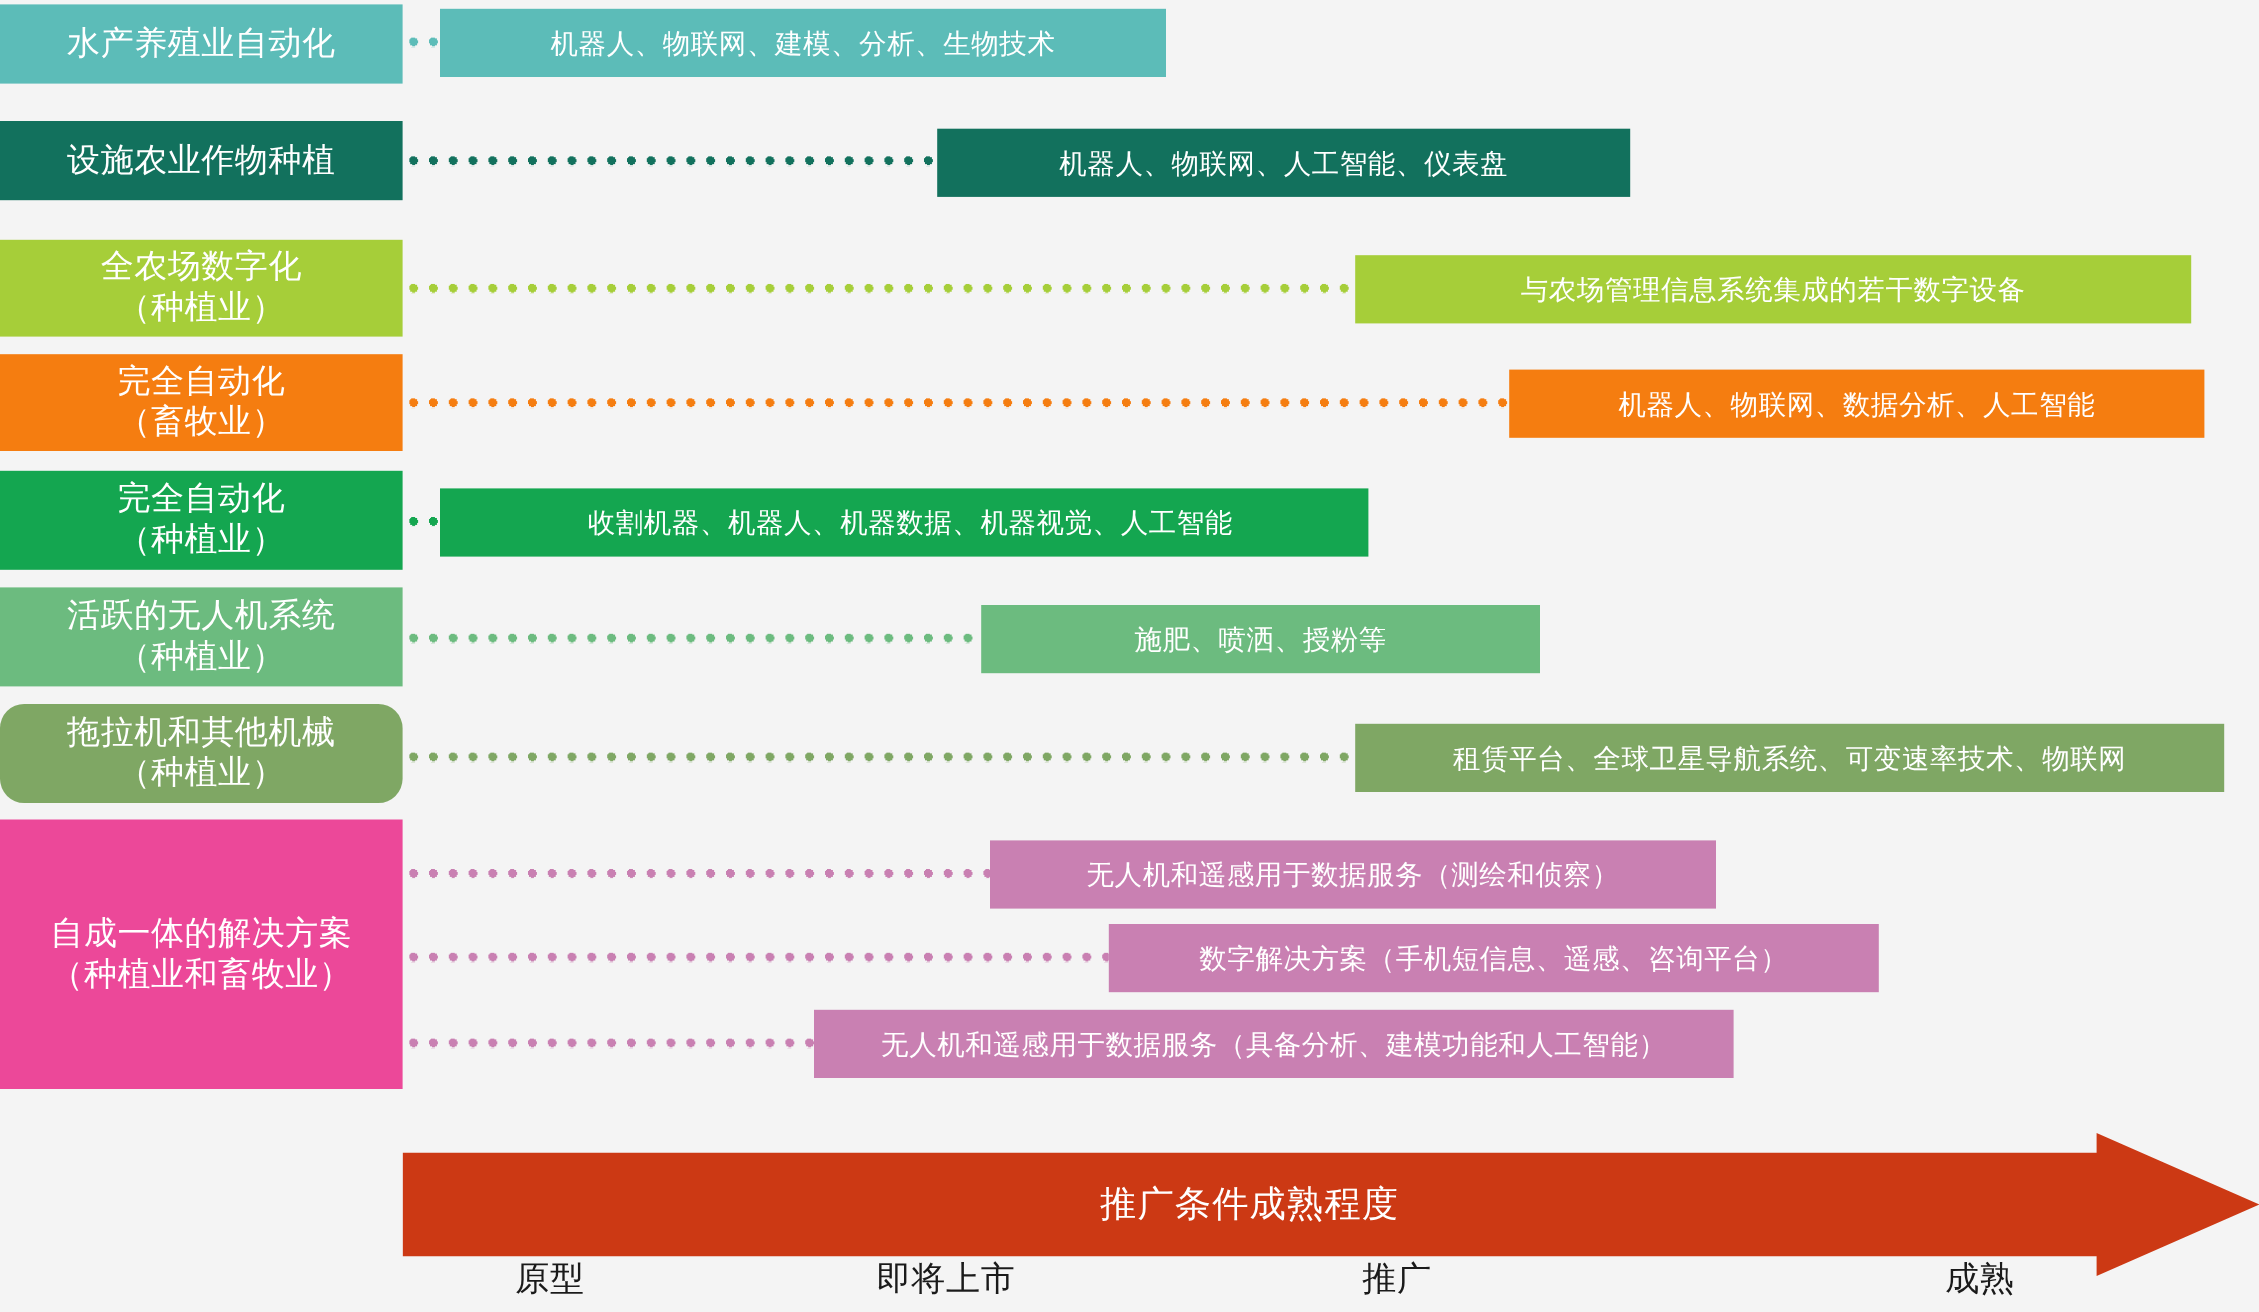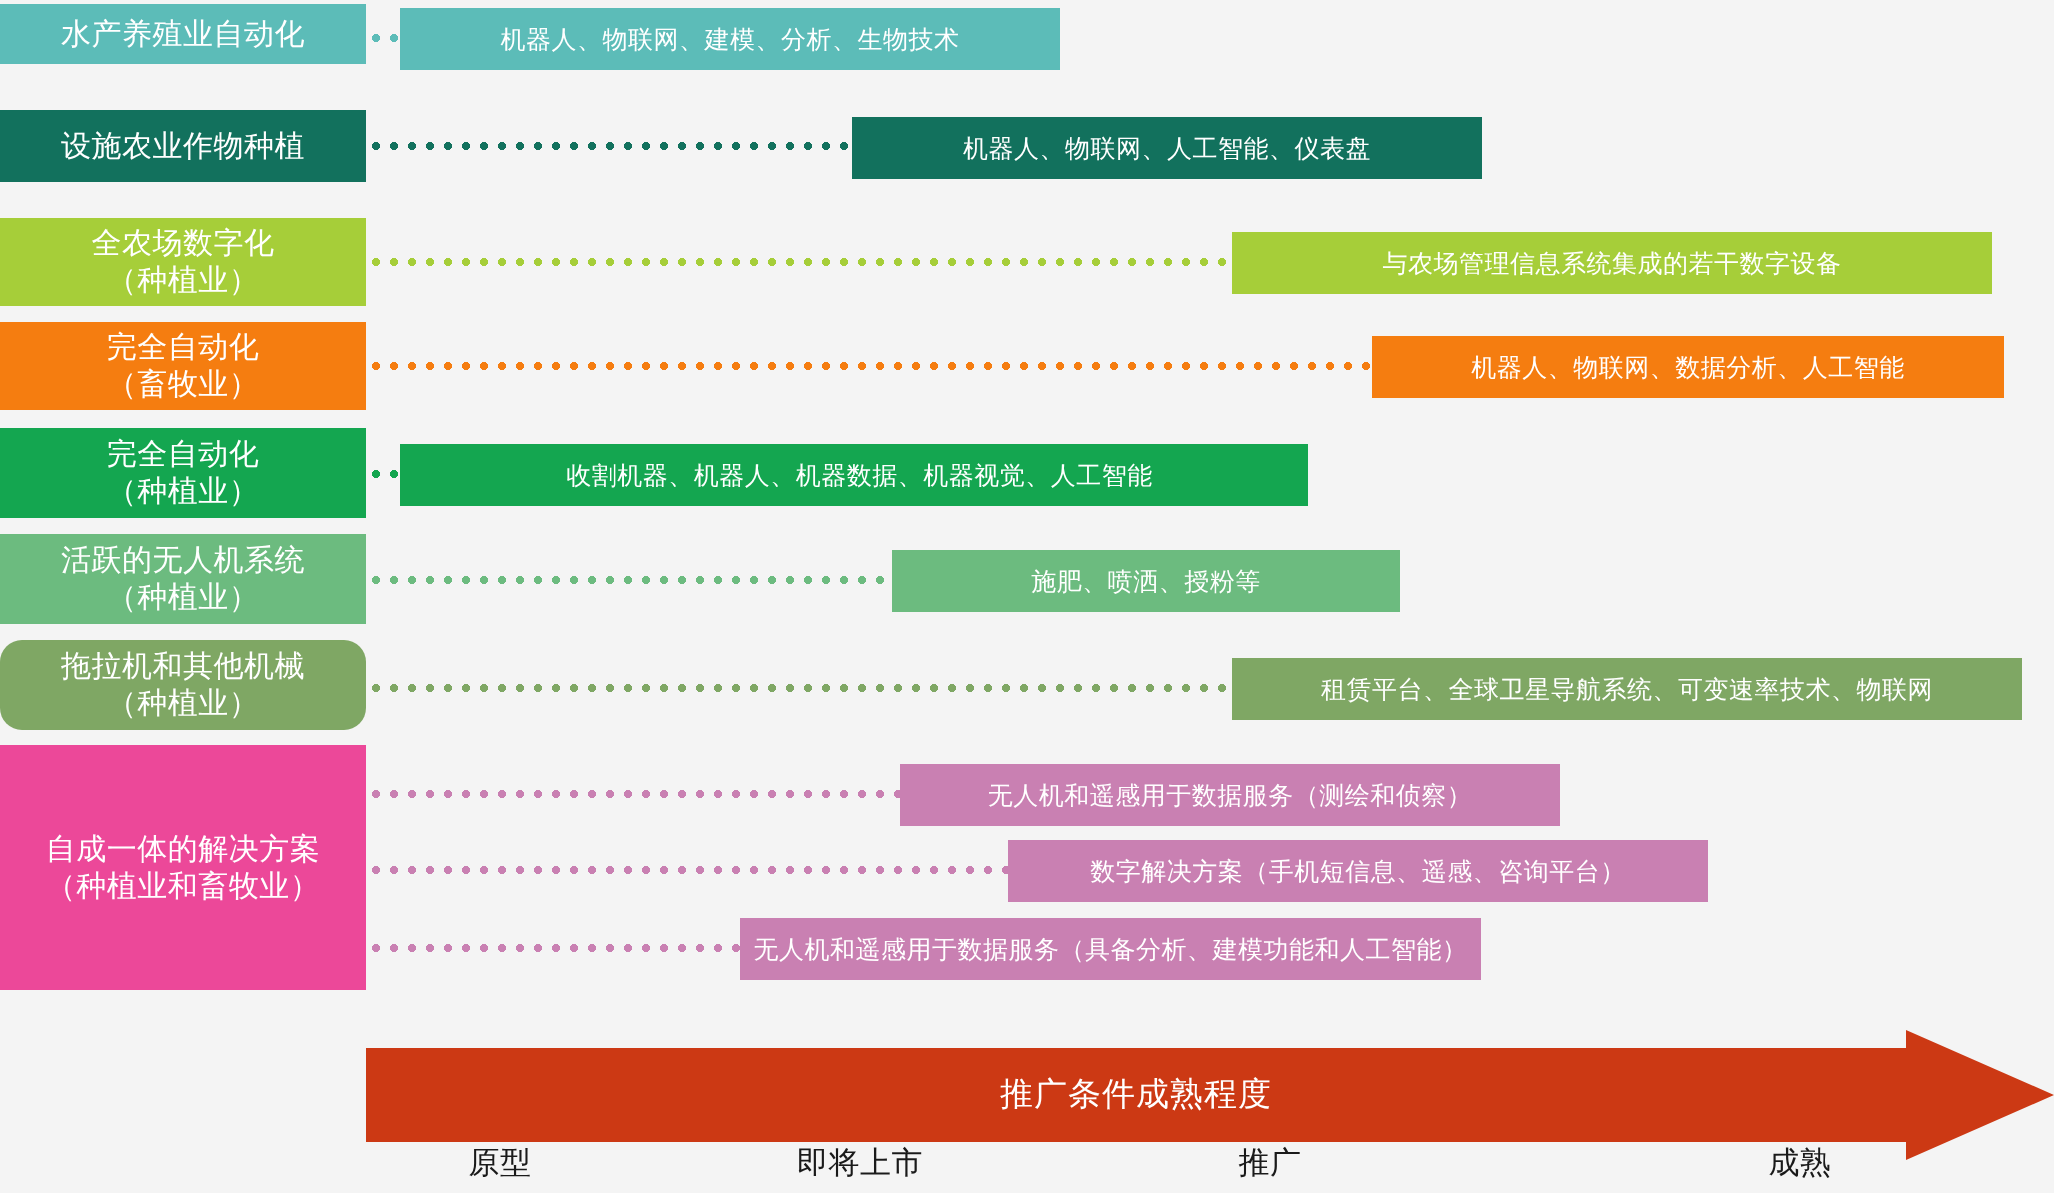--- a/index.html
+++ b/index.html
@@ -95,21 +95,21 @@
     color: #1a1a1a;
     text-align: center;
     letter-spacing: 0.5px;
   }
 </style>
 </head>
 <body>
 
 <div id="stage">
 
-  <div class="cat" style="top:4px;height:60px;background:#5cbcb8;">
+  <div class="cat" style="top:4px;height:72px;background:#5cbcb8;">
     <div>
       <span>水产养殖业自动化</span>
       <span class="l2"></span>
     </div>
   </div>
 
   <div class="cat" style="top:110px;height:72px;background:#12715d;">
     <div>
       <span>设施农业作物种植</span>
       <span class="l2"></span>
@@ -179,31 +179,31 @@
   <div class="dots" style="left:372px;top:944px;width:368px;background-image:radial-gradient(circle 4px at 4px 4px,#c980b2 99%,transparent 100%);"></div>
 
   <div class="tech" style="left:400px;top:8px;width:660px;background:#5cbcb8;">机器人、物联网、建模、分析、生物技术</div>
 
   <div class="tech" style="left:852px;top:117px;width:630px;background:#12715d;">机器人、物联网、人工智能、仪表盘</div>
 
   <div class="tech" style="left:1232px;top:232px;width:760px;background:#a6ce39;">与农场管理信息系统集成的若干数字设备</div>
 
   <div class="tech" style="left:1372px;top:336px;width:632px;background:#f57d10;">机器人、物联网、数据分析、人工智能</div>
 
-  <div class="tech" style="left:400px;top:444px;width:908px;background:#14a650;padding-left:35px;">收割机器、机器人、机器数据、机器视觉、人工智能</div>
+  <div class="tech" style="left:400px;top:444px;width:844px;background:#14a650;padding-left:35px;">收割机器、机器人、机器数据、机器视觉、人工智能</div>
 
   <div class="tech" style="left:892px;top:550px;width:508px;background:#6cbb7f;">施肥、喷洒、授粉等</div>
 
   <div class="tech" style="left:1232px;top:658px;width:790px;background:#7fa764;">租赁平台、全球卫星导航系统、可变速率技术、物联网</div>
 
   <div class="tech" style="left:900px;top:764px;width:660px;background:#c980b2;">无人机和遥感用于数据服务（测绘和侦察）</div>
 
   <div class="tech" style="left:1008px;top:840px;width:700px;background:#c980b2;">数字解决方案（手机短信息、遥感、咨询平台）</div>
 
-  <div class="tech" style="left:740px;top:918px;width:741px;background:#c980b2;">无人机和遥感用于数据服务（具备分析、建模功能和人工智能）</div>
+  <div class="tech" style="left:740px;top:918px;width:836px;background:#c980b2;">无人机和遥感用于数据服务（具备分析、建模功能和人工智能）</div>
 
   <div id="arrow-wrap">
     <svg id="arrow-shape" viewBox="0 0 1688 130" preserveAspectRatio="none">
       <polygon points="0,18 1540,18 1540,0 1688,65 1540,130 1540,112 0,112" fill="#cc3914"></polygon>
     </svg>
     <div id="arrow-label">推广条件成熟程度</div>
   </div>
 
   <div class="axis-label" style="left:420px;width:160px;font-family:Liberation Serif, serif;">原型</div>
   <div class="axis-label" style="left:760px;width:200px;">即将上市</div>

